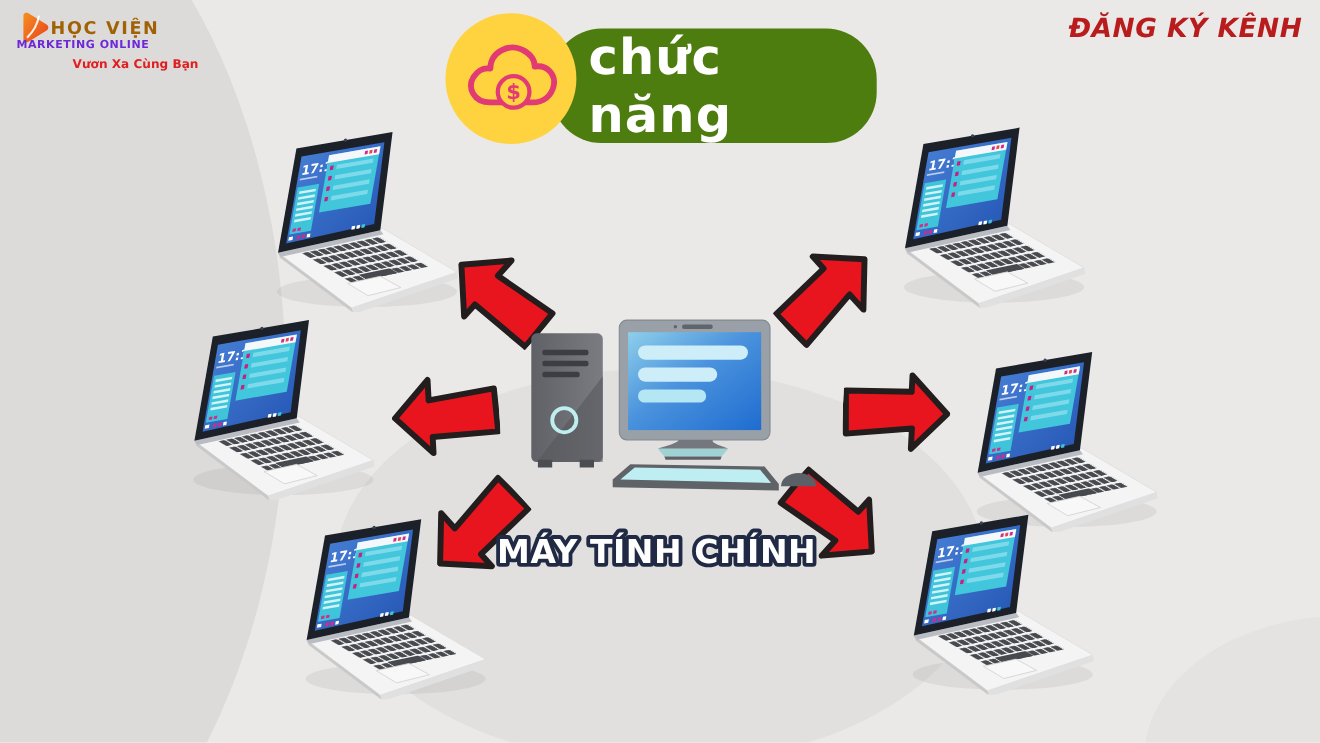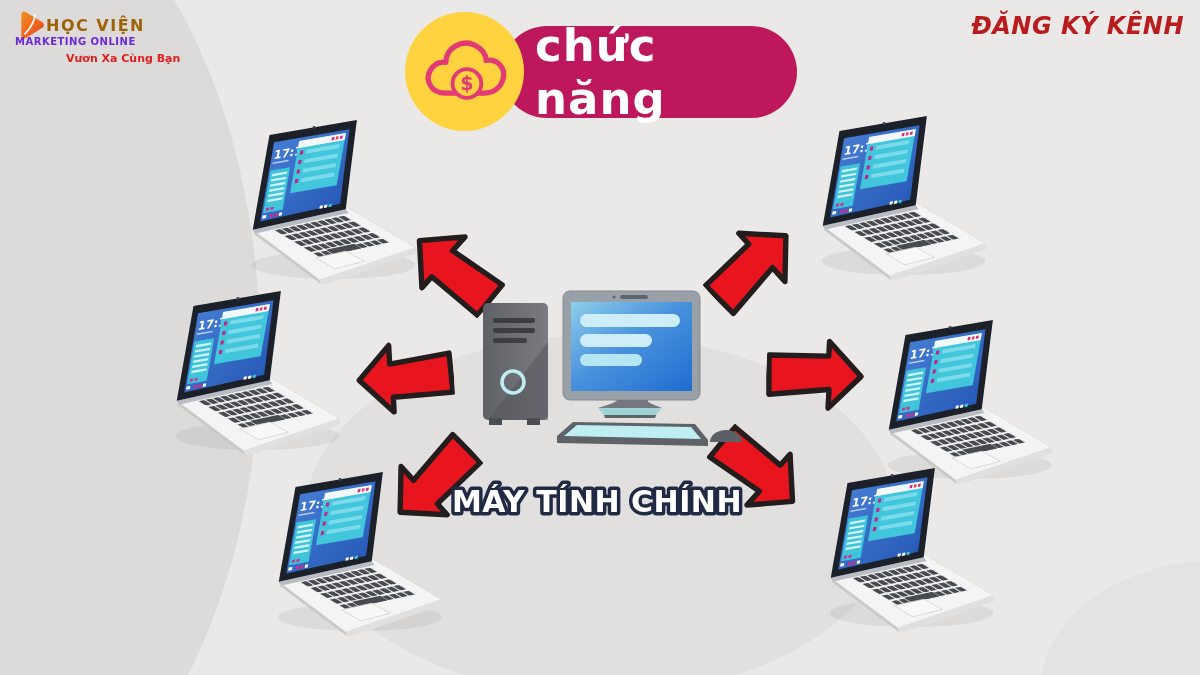--- a/index.html
+++ b/index.html
@@ -22,22 +22,22 @@
   .logo .subtitle{position:absolute;left:1px;top:30px;font-size:10px;font-weight:bold;
                   color:#6d28d9;letter-spacing:0.5px;}
   .logo .tagline{position:absolute;left:20px;top:46px;font-size:11px;font-weight:bold;
                  color:#e02020;margin-left:32px;}
 
   .subscribe{position:absolute;right:16px;top:12px;font-size:24px;font-weight:bold;
              font-style:italic;color:#b91c1c;letter-spacing:0.5px;}
 
   
   .badge{position:absolute;left:405px;top:12px;width:392px;height:120px;}
-  .badge .pill{position:absolute;left:96px;top:14px;width:296px;height:92px;
-               border-radius:46px;background:#be185d;display:flex;align-items:center;
+  .badge .pill{position:absolute;left:96px;top:14px;width:296px;height:104px;
+               border-radius:46px;background:#4d7c0f;display:flex;align-items:center;
                justify-content:center;padding-left:34px;box-sizing:border-box;}
   .badge .pill span{color:#fff;font-size:45px;font-weight:bold;letter-spacing:1px;}
   .badge .circle{position:absolute;left:0;top:0;width:119px;height:119px;border-radius:50%;
                  background:#ffd23f;display:flex;align-items:center;justify-content:center;}
 
   .laptop{position:absolute;width:186px;height:168px;}
   .arrow{position:absolute;width:98px;height:80px;}
 
   .desktop{position:absolute;left:460px;top:282px;}
   .center-label{position:absolute;left:432px;top:478px;}

